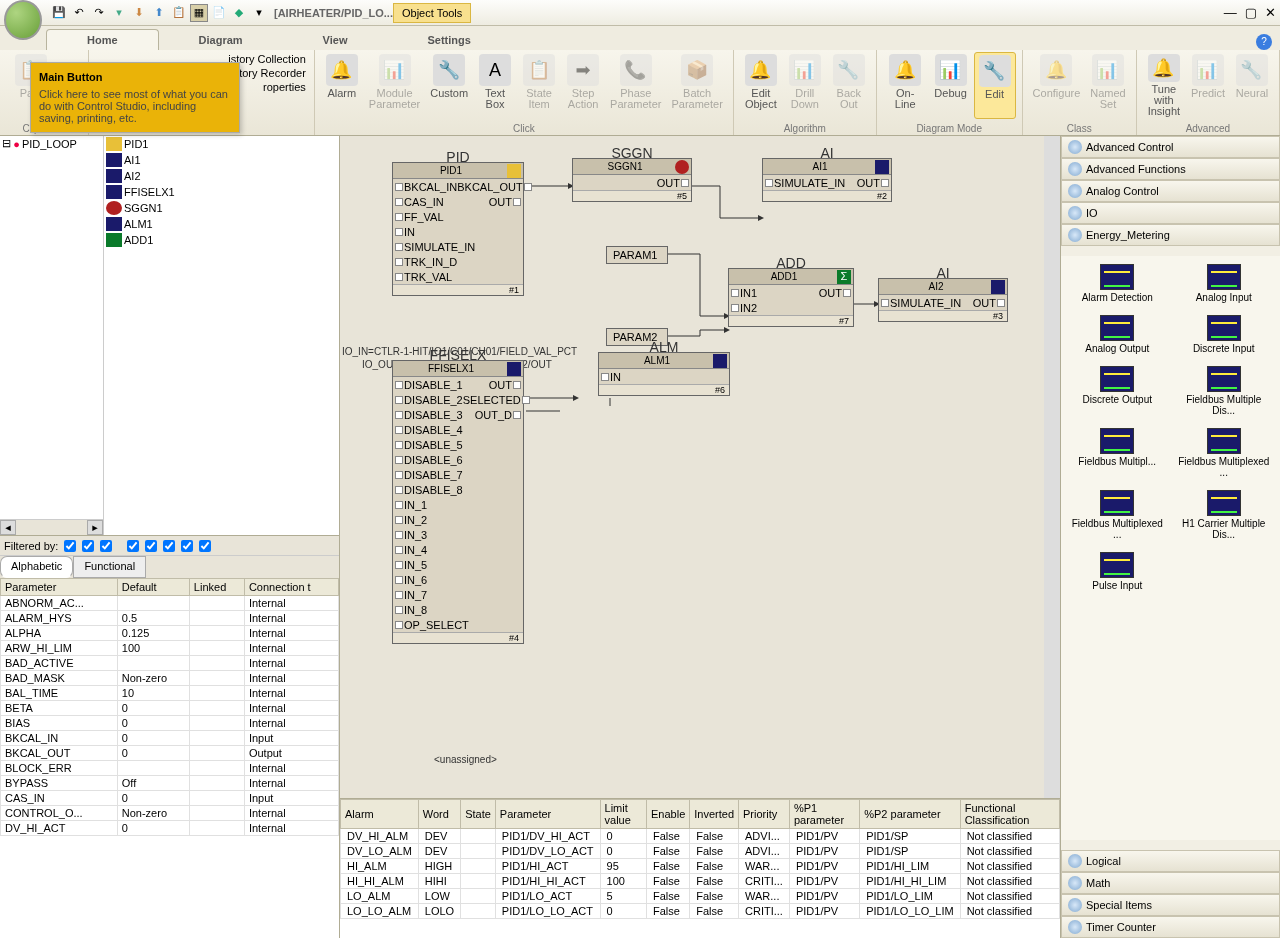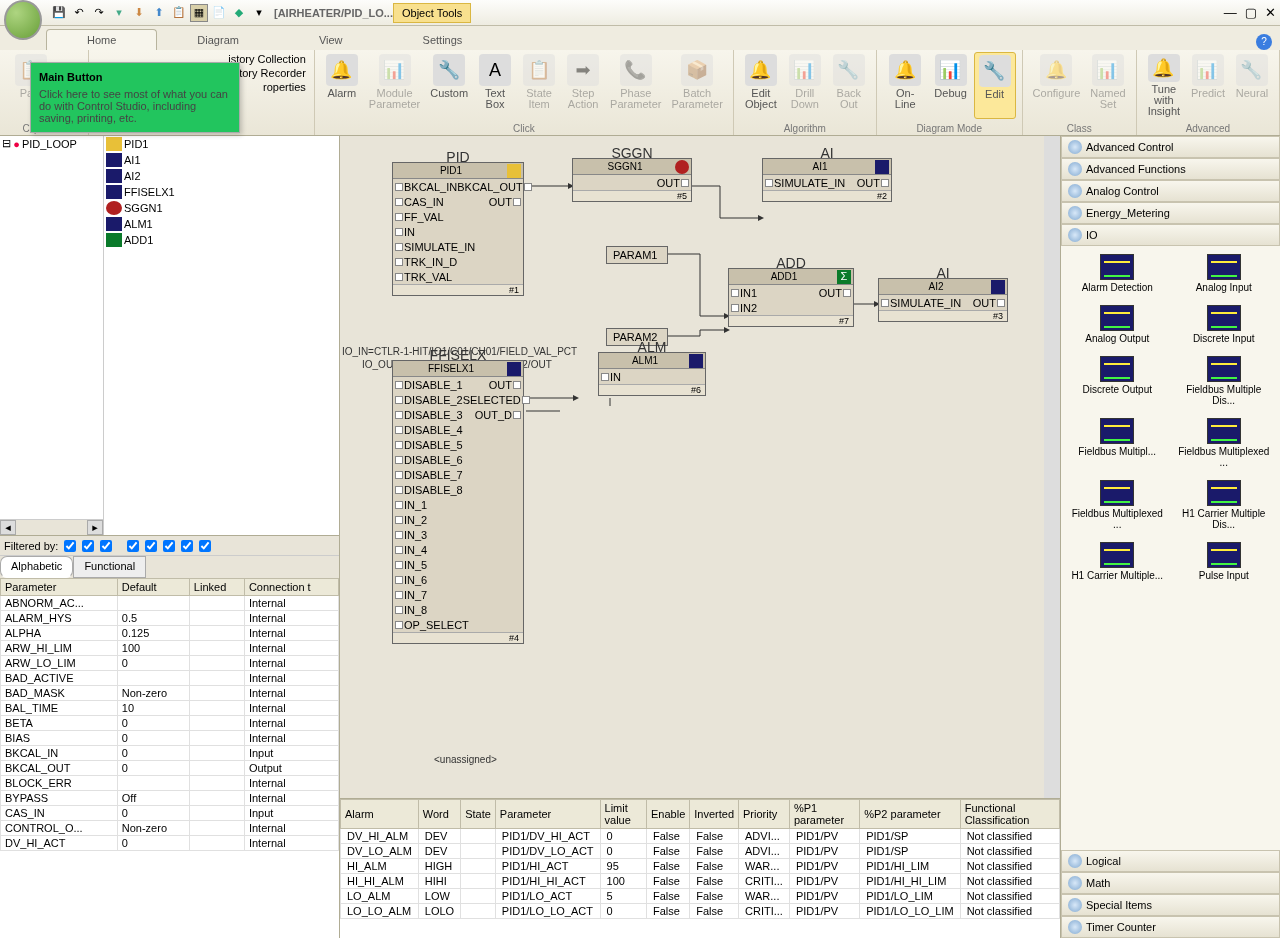--- a/index.html
+++ b/index.html
@@ -10,36 +10,36 @@
 .qb-logo { width: 38px; height: 40px; position: absolute; top: 0; left: 4px; z-index: 10; border-radius: 50%; background: radial-gradient(circle at 30% 30%, #aed581, #689f38); border: 2px solid #999; display: flex; align-items: center; justify-content: center; }
 .qb-icons { margin-left: 46px; display: flex; gap: 2px; align-items: center; }
 .qb-ic { width: 18px; height: 18px; display: inline-flex; align-items: center; justify-content: center; cursor: pointer; }
 .qb-title { margin-left: 6px; font-weight: bold; color: #666; }
 .qb-ctx { background: #f8e08e; padding: 3px 8px; border: 1px solid #dab742; }
 .qb-win { margin-left: auto; display: flex; gap: 8px; align-items: center; }
 .qb-win span { font-size: 13px; cursor: pointer; }
 
 
 .ribtabs { height: 24px; background: #efece0; display: flex; align-items: flex-end; padding-left: 46px; }
-.ribtabs .tab { padding: 4px 40px; color: #555; cursor: pointer; }
+.ribtabs .tab { padding: 4px 40px; color: #555; cursor: pointer; font-weight: bold; }
 .ribtabs .tab.active { background: #f7f5ec; border: 1px solid #b8b49e; border-bottom: none; border-radius: 4px 4px 0 0; }
 .help { margin-left: auto; margin-right: 8px; width: 16px; height: 16px; border-radius: 50%; background: #3a7de0; color: #fff; text-align: center; line-height: 16px; font-size: 10px; }
 
 
 .ribbon { height: 86px; background: linear-gradient(#f7f5ec, #eae6d7); display: flex; border-bottom: 1px solid #b0ac94; }
 .rgroup { border-right: 1px solid #cfc9b5; padding: 2px 6px 16px 6px; position: relative; display: flex; gap: 2px; }
 .rgroup .glabel { position: absolute; bottom: 1px; left: 0; right: 0; text-align: center; color: #777; font-size: 10px; }
 .rbtn { display: flex; flex-direction: column; align-items: center; justify-content: flex-start; padding: 2px 4px; cursor: pointer; border-radius: 3px; min-width: 42px; }
 .rbtn.dis { opacity: 0.45; cursor: default; }
 .rbtn .ic { width: 32px; height: 32px; background: #ddd; border-radius: 4px; margin-bottom: 2px; display: flex; align-items: center; justify-content: center; font-size: 18px; }
 .rbtn .lb { text-align: center; line-height: 11px; color: #555; }
 .rbtn.active { background: #fce89a; border: 1px solid #dab742; }
 
 
-.tooltip { position: absolute; top: 62px; left: 30px; width: 210px; background: #22c55e; border: 1px solid #aaa; padding: 8px; z-index: 100; box-shadow: 2px 2px 5px rgba(0,0,0,0.2); }
+.tooltip { position: absolute; top: 62px; left: 30px; width: 210px; background: #eab308; border: 1px solid #aaa; padding: 8px; z-index: 100; box-shadow: 2px 2px 5px rgba(0,0,0,0.2); }
 .tooltip .tt-title { font-weight: bold; margin-bottom: 5px; }
 .tooltip .tt-body { color: #444; }
 
 
 .main { display: flex; height: 802px; }
 .leftcol { width: 340px; display: flex; flex-direction: column; border-right: 1px solid #b0ac94; }
 .tree-wrap { height: 400px; display: flex; border-bottom: 1px solid #b0ac94; background: #fff; }
 .tree-left { width: 104px; border-right: 1px solid #ccc; background: #fff; position: relative; overflow: hidden; }
 .tree-right { width: 232px; background: #fff; }
 .tree-item { padding: 1px 2px; display: flex; align-items: center; gap: 2px; }
@@ -83,21 +83,21 @@
 .param-blk { position: absolute; border: 1px solid #666; background: #dcd5c4; padding: 2px 6px; font-size: 10px; display: flex; align-items: center; gap: 4px; }
 svg.wires { position: absolute; top: 0; left: 0; pointer-events: none; }
 
 
 .alarm-grid { height: 140px; background: #fff; border-top: 1px solid #b0ac94; overflow: auto; }
 .alarm-grid table { width: 100%; border-collapse: collapse; }
 .alarm-grid th { background: #ece9d8; border: 1px solid #c0bca8; padding: 2px 4px; text-align: left; font-weight: normal; }
 .alarm-grid td { border: 1px solid #e0e0e0; padding: 1px 6px; white-space: nowrap; }
 
 
-.palette { width: 220px; border-left: 1px solid #b0ac94; background: #f2efe4; display: flex; flex-direction: column; }
+.palette { width: 220px; border-left: 1px solid #b0ac94; background: #f2efe4; display: flex; flex-direction: column; gap: 10px; }
 .pal-cat { background: linear-gradient(#f8f6ed, #e6e2d2); border: 1px solid #c8c3af; padding: 3px 6px; cursor: pointer; display: flex; align-items: center; gap: 4px; }
 .pal-cat .pc-ic { width: 14px; height: 14px; border-radius: 50%; background: radial-gradient(#d8e8f8,#80a8d0); }
 .pal-body { flex: 1; overflow-y: auto; background: #f8f6ed; padding: 4px; }
 .pal-items { display: grid; grid-template-columns: 1fr 1fr; gap: 4px 2px; }
 .pal-item { display: flex; flex-direction: column; align-items: center; padding: 4px; cursor: pointer; }
 .pal-item .pi-ic { width: 34px; height: 26px; background: #1a1a6a; margin-bottom: 2px; border: 1px solid #333; position: relative; }
 .pal-item .pi-ic::after { content: ""; position: absolute; top: 6px; left: 3px; right: 3px; height: 12px; border-top: 2px solid #ffeb3b; border-bottom: 2px solid #42f442; }
 .pal-item .pi-lb { text-align: center; font-size: 10px; line-height: 11px; }
 </style>
 </head>
@@ -338,26 +338,20 @@
             </tr>
             <tr>
               <td>ALPHA</td>
               <td>0.125</td>
               <td></td>
               <td>Internal</td>
             </tr>
             <tr>
               <td>ARW_HI_LIM</td>
               <td>100</td>
-              <td></td>
-              <td>Internal</td>
-            </tr>
-            <tr>
-              <td>ARW_LO_LIM</td>
-              <td>0</td>
               <td></td>
               <td>Internal</td>
             </tr>
             <tr>
               <td>BAD_ACTIVE</td>
               <td></td>
               <td></td>
               <td>Internal</td>
             </tr>
             <tr>
@@ -554,21 +548,21 @@
             <span class="name">AI2</span>
             <span class="bicon" style="background:#1a1a6a"></span>
           </div>
         <div class="blk-row">
             <span class="port"><span class="chk"></span>SIMULATE_IN</span>
             <span class="port">OUT<span class="chk"></span></span>
           </div>
         <div class="blk-num">#3</div>
       </div>
 
-      <div class="blk" style="left:258px;top:216px;width:108px">
+      <div class="blk" style="left:258px;top:216px;width:132px">
         <div class="blk-label">ALM</div>
         <div class="blk-head">
             <span class="name">ALM1</span>
             <span class="bicon" style="background:#1a1a6a"></span>
           </div>
         <div class="blk-row">
             <span class="port"><span class="chk"></span>IN</span>
             <span></span>
           </div>
         <div class="blk-num">#6</div>
@@ -764,25 +758,25 @@
         <div class="pal-cat">
           <span class="pc-ic"></span>
           <span>Advanced Functions</span>
         </div>
         <div class="pal-cat">
           <span class="pc-ic"></span>
           <span>Analog Control</span>
         </div>
         <div class="pal-cat">
           <span class="pc-ic"></span>
-          <span>Energy_Metering</span>
+          <span>IO</span>
         </div>
         <div class="pal-cat">
           <span class="pc-ic"></span>
-          <span>IO</span>
+          <span>Energy_Metering</span>
         </div>
       </div>
     <div class="pal-body">
         <div class="pal-items" id="pal-items">
           <div class="pal-item">
             <div class="pi-ic"></div>
             <div class="pi-lb">Alarm Detection</div>
           </div>
           <div class="pal-item">
             <div class="pi-ic"></div>
@@ -812,24 +806,20 @@
             <div class="pi-ic"></div>
             <div class="pi-lb">Fieldbus Multiplexed ...</div>
           </div>
           <div class="pal-item">
             <div class="pi-ic"></div>
             <div class="pi-lb">Fieldbus Multiplexed ...</div>
           </div>
           <div class="pal-item">
             <div class="pi-ic"></div>
             <div class="pi-lb">H1 Carrier Multiple Dis...</div>
-          </div>
-          <div class="pal-item">
-            <div class="pi-ic"></div>
-            <div class="pi-lb">H1 Carrier Multiple...</div>
           </div>
           <div class="pal-item">
             <div class="pi-ic"></div>
             <div class="pi-lb">Pulse Input</div>
           </div>
         </div>
       </div>
     <div id="pal-bot">
         <div class="pal-cat">
           <span class="pc-ic"></span>

